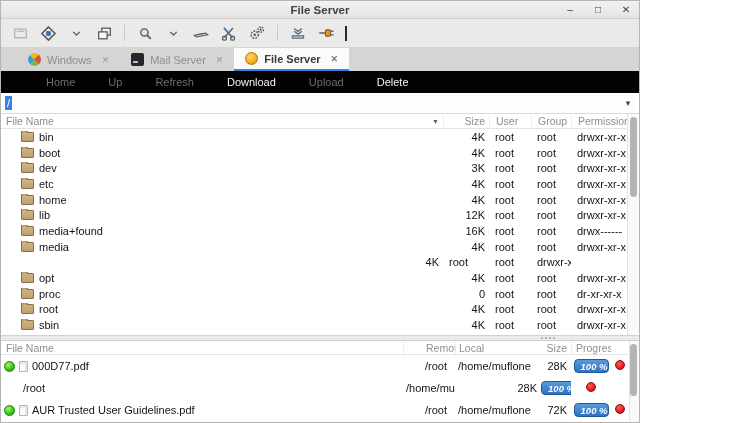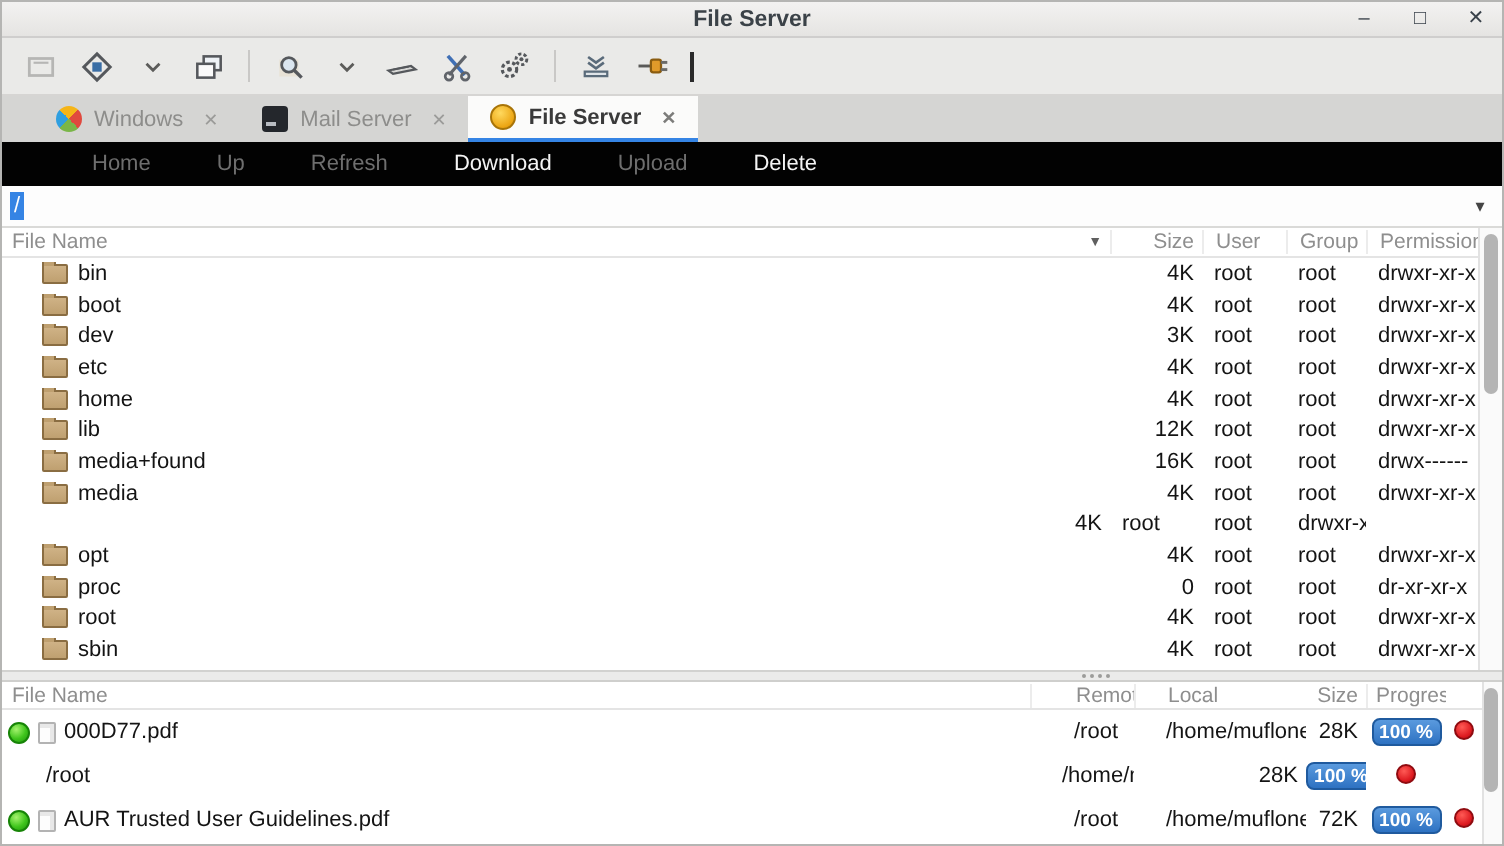--- a/index.html
+++ b/index.html
@@ -1,17 +1,17 @@
 <!DOCTYPE html>
 <html><head>
 <meta charset="utf-8">
 <style>
   * { margin:0; padding:0; box-sizing:border-box; }
   html,body { width:752px; height:423px; background:#fff; font-family:"Liberation Sans", sans-serif; }
-  .window { width:752px; height:423px; border:1px solid #b5b5b3; display:flex; flex-direction:column; overflow:hidden; background:#f0abfc; }
+  .window { width:640px; height:423px; border:1px solid #b5b5b3; display:flex; flex-direction:column; overflow:hidden; background:#f0abfc; }
 
   
   .titlebar { height:18px; flex:0 0 18px; background:linear-gradient(#f3f2f1,#e5e4e2); border-bottom:1px solid #cfcecd; position:relative; display:flex; align-items:center; justify-content:center; }
   .titlebar .title { font-size:11.5px; font-weight:bold; color:#3b4248; }
   .win-controls { position:absolute; right:6px; top:0; height:100%; display:flex; align-items:center; gap:14px; }
   .win-btn { font-size:10px; color:#39414a; width:14px; text-align:center; cursor:default; line-height:10px; }
 
   
   .toolbar { height:29px; flex:0 0 29px; background:#eaeae8; border-bottom:1px solid #d6d5d3; display:flex; align-items:center; padding-left:8px; gap:6px; }
   .tool-btn { width:22px; height:22px; display:flex; align-items:center; justify-content:center; border-radius:3px; }
@@ -66,26 +66,26 @@
   
   .splitter { flex:0 0 6px; background:#ebebea; border-top:1px solid #d2d2d0; border-bottom:1px solid #cfcfcd; position:relative; }
   .splitter .dots { position:absolute; left:540px; top:1px; display:flex; gap:2px; }
   .splitter .dots i { width:2px; height:2px; border-radius:50%; background:#9c9c9a; }
 
   
   .pane-bot { flex:1; position:relative; background:#fff; overflow:hidden; }
   .t-grid { display:grid; grid-template-columns:1fr 52px 86px 30px 40px 18px; margin-right:10px; }
   .t-header { height:14px; border-bottom:1px solid #e4e4e4; align-items:center; }
   .t-remote { padding-left:22px; }
-  .t-local  { padding-left:16px; }
+  .t-local  { padding-left:3px; }
   .trow { height:22px; align-items:center; }
   .tname { display:flex; align-items:center; gap:4px; padding-left:3px; }
   .led { width:11px; height:11px; flex:0 0 11px; border-radius:50%; background:radial-gradient(circle at 35% 30%, #a5f36e, #3fc51c 55%, #1f940c); border:1px solid #178407; }
   .doc-ico { width:9px; height:11px; flex:0 0 9px; background:#fdfdfd; border:1px solid #b3b3b3; border-radius:1px; box-shadow:inset -2px 2px 0 #e8e8e8; }
-  .pill { display:inline-block; width:35px; height:14px; line-height:13px; text-align:center; font-size:9.5px; font-weight:bold; color:#fff; background:linear-gradient(#5a9ade,#2e72c2); border:1px solid #1f5a9e; border-radius:4px; }
+  .pill { display:inline-block; width:35px; height:14px; line-height:13px; text-align:right; font-size:9.5px; font-weight:bold; color:#fff; background:linear-gradient(#5a9ade,#2e72c2); border:1px solid #1f5a9e; border-radius:4px;font-style:italic; }
   .pill-cell { text-align:center; }
   .stop-btn { width:10px; height:10px; border-radius:50%; background:radial-gradient(circle at 38% 32%, #ff5a55, #dd1a20 65%, #a80e13); border:1px solid #8f0b10; display:inline-block; }
   .stop-cell { text-align:center; }
 
   svg { display:block; }
 </style>
 </head>
 <body>
 
 <div class="window">

